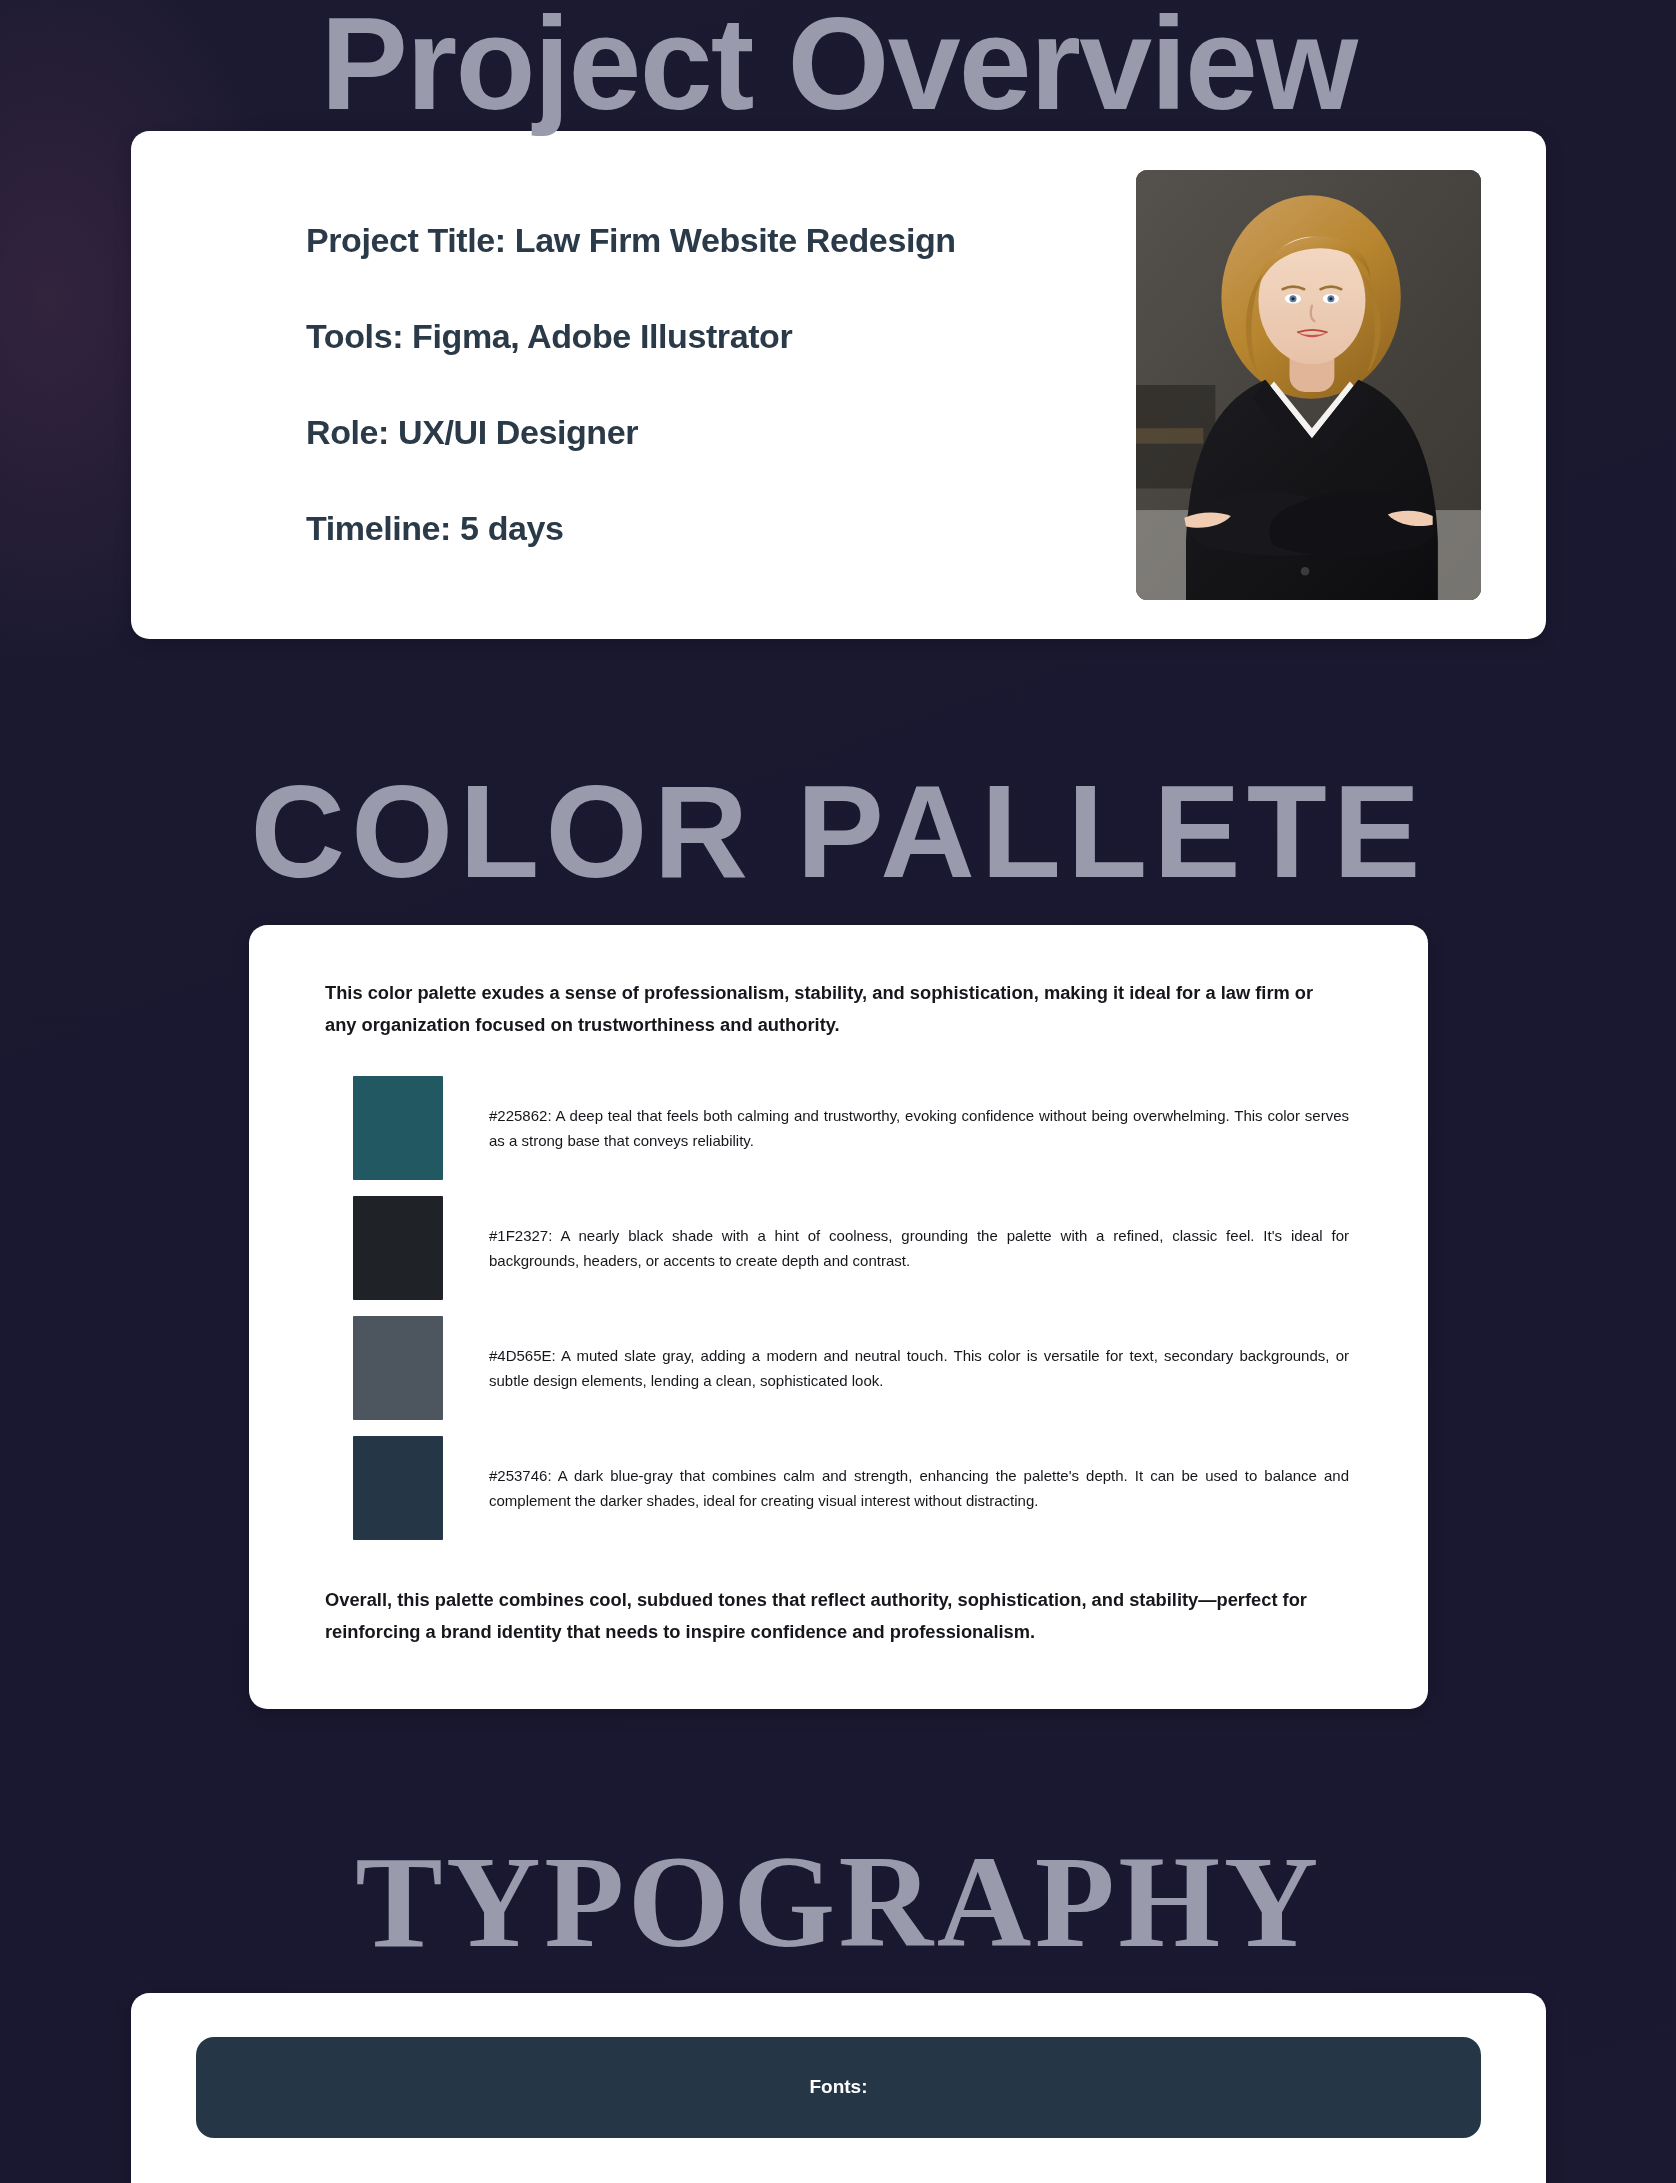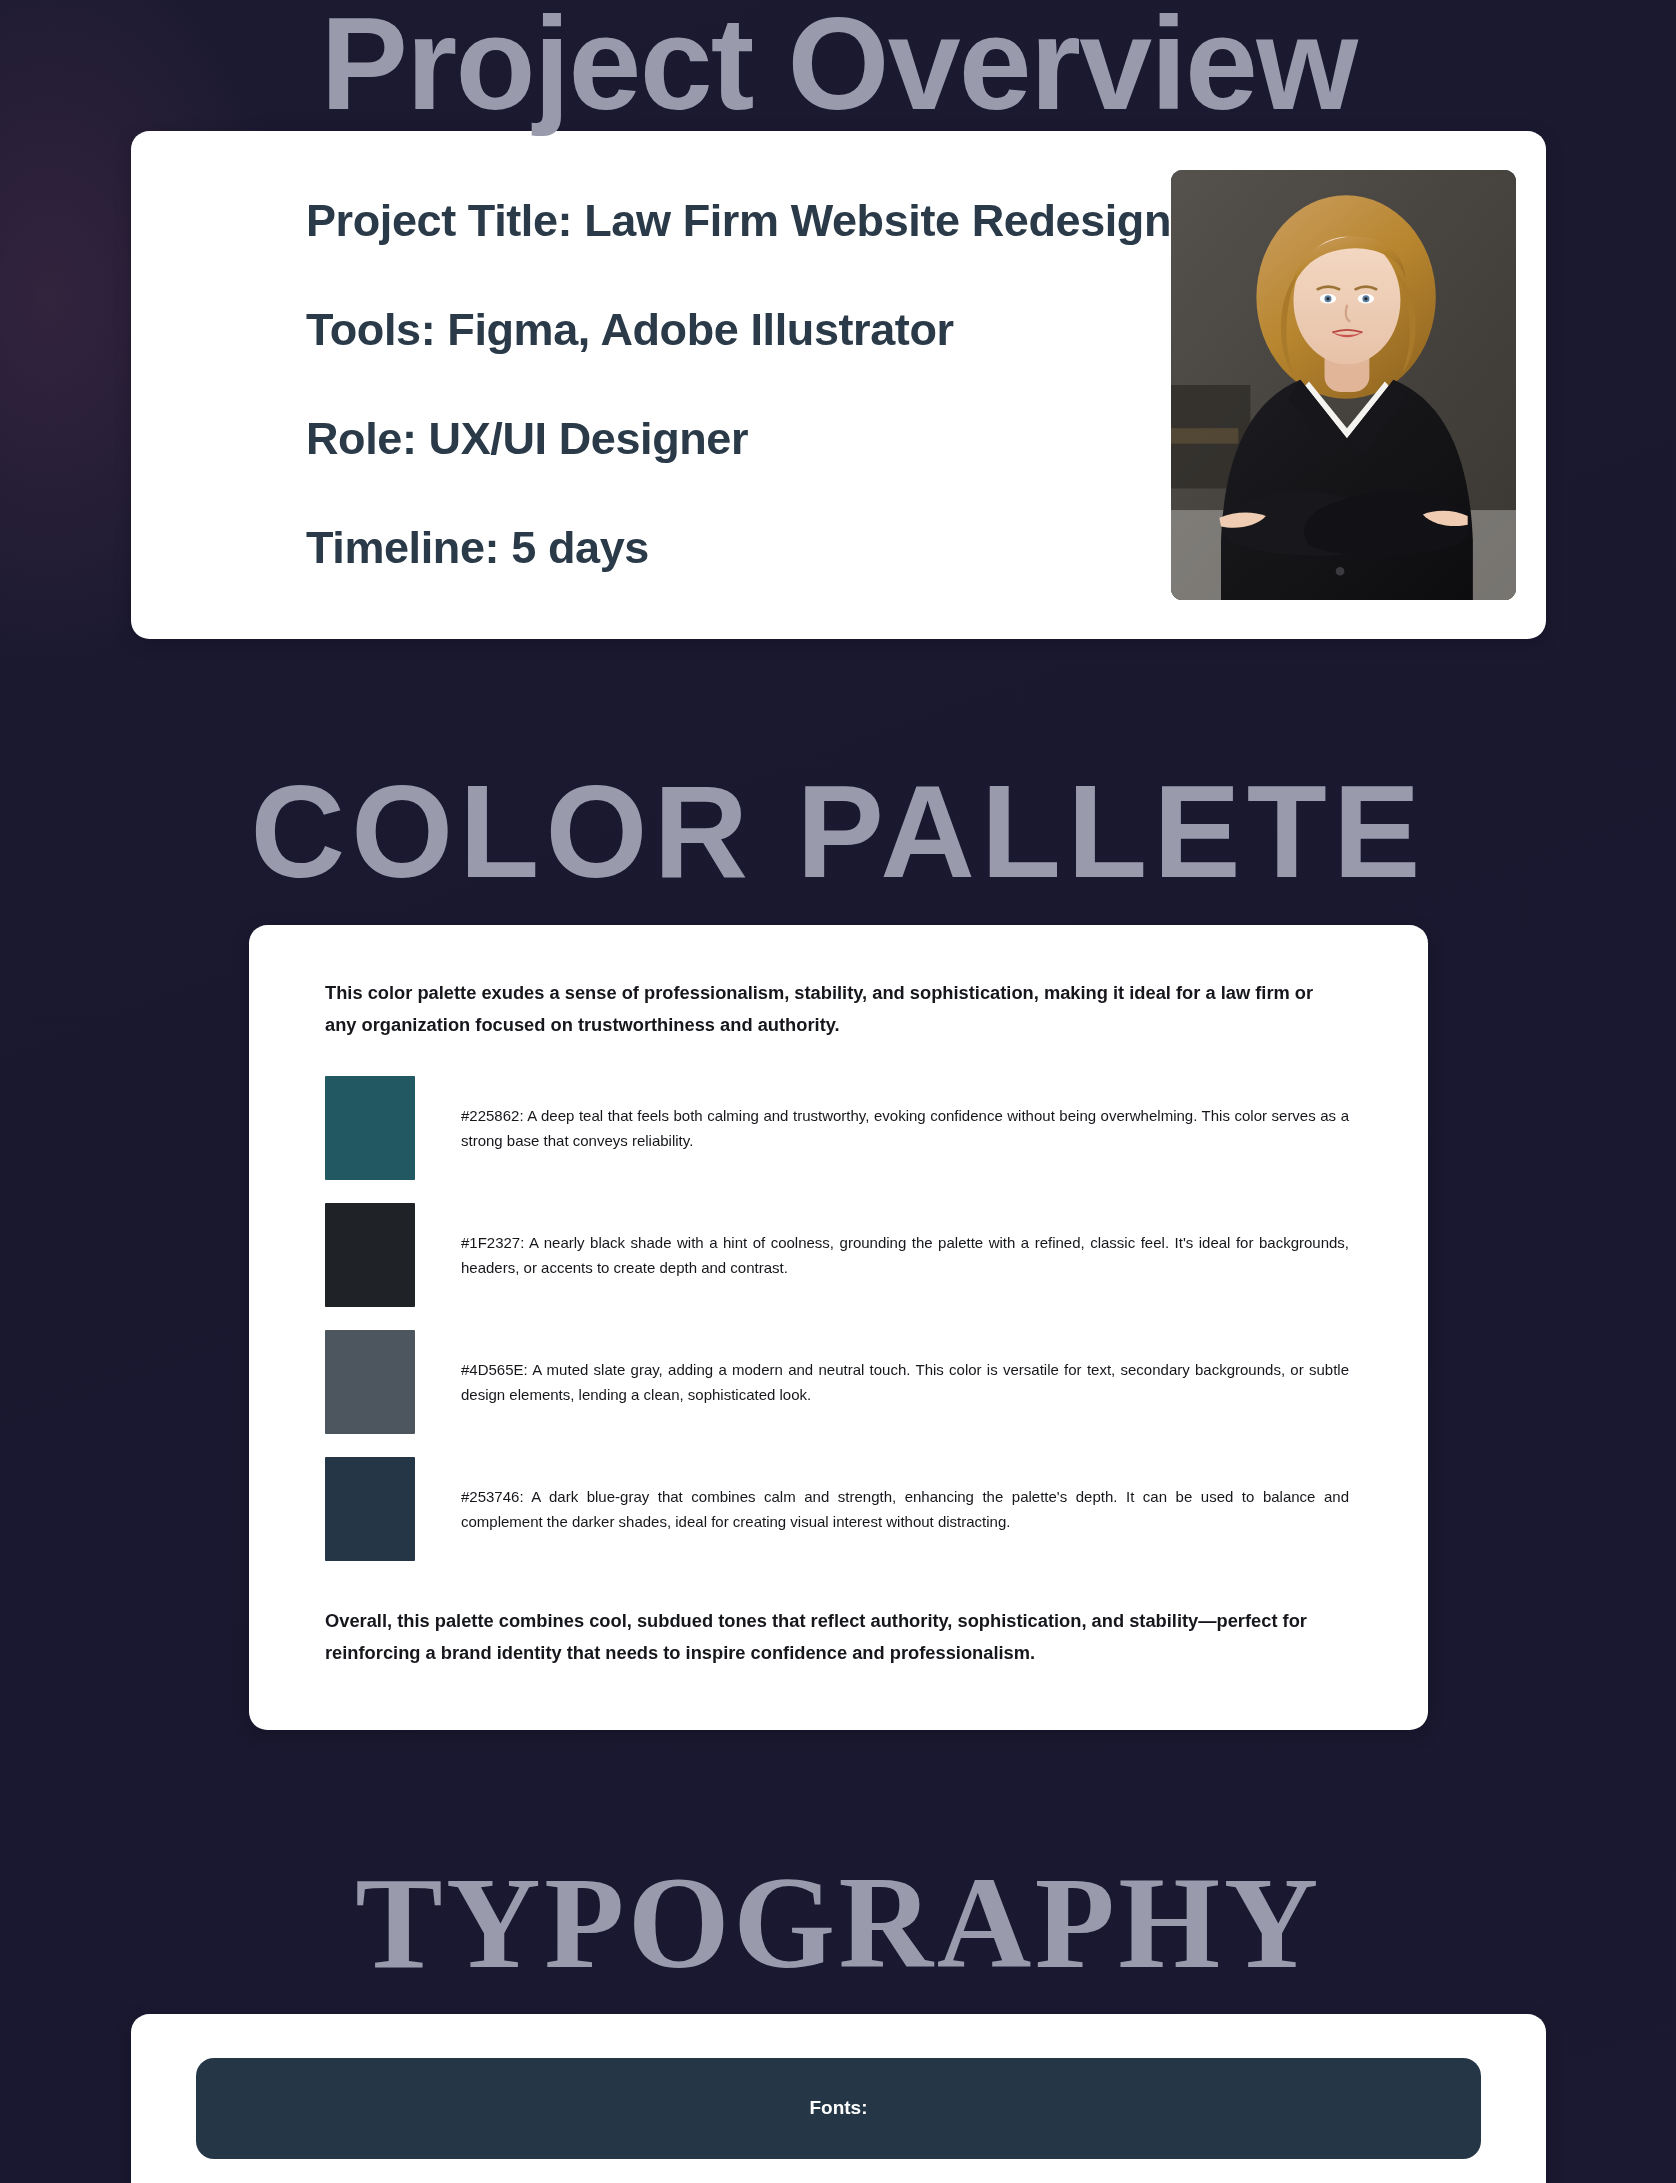--- a/index.html
+++ b/index.html
@@ -80,21 +80,21 @@
 
   .overview-info {
     display: flex;
     flex-direction: column;
     gap: 57px;
     padding-left: 127px;
     flex: 1 1 auto;
   }
 
   .overview-line {
-    font-size: 45px;
+    font-size: 34px;
     font-weight: 700;
     color: #2b3a48;
     letter-spacing: -0.4px;
     white-space: nowrap;
   }
 
   .overview-photo {
     width: 345px;
     height: 430px;
     border-radius: 11.4px;
@@ -118,21 +118,22 @@
     color: #16171c;
     max-width: 1070px;
   }
 
   .palette-intro { margin-bottom: 35px; }
   .palette-outro { margin-top: 44px; }
 
   .swatch-list {
     display: flex;
     flex-direction: column;
-    gap: 23px;
+    gap: 16px;
+    margin-left: 28px;
   }
 
   .swatch-row {
     display: flex;
     align-items: center;
     gap: 46px;
   }
 
   .swatch-chip {
     width: 90px;

